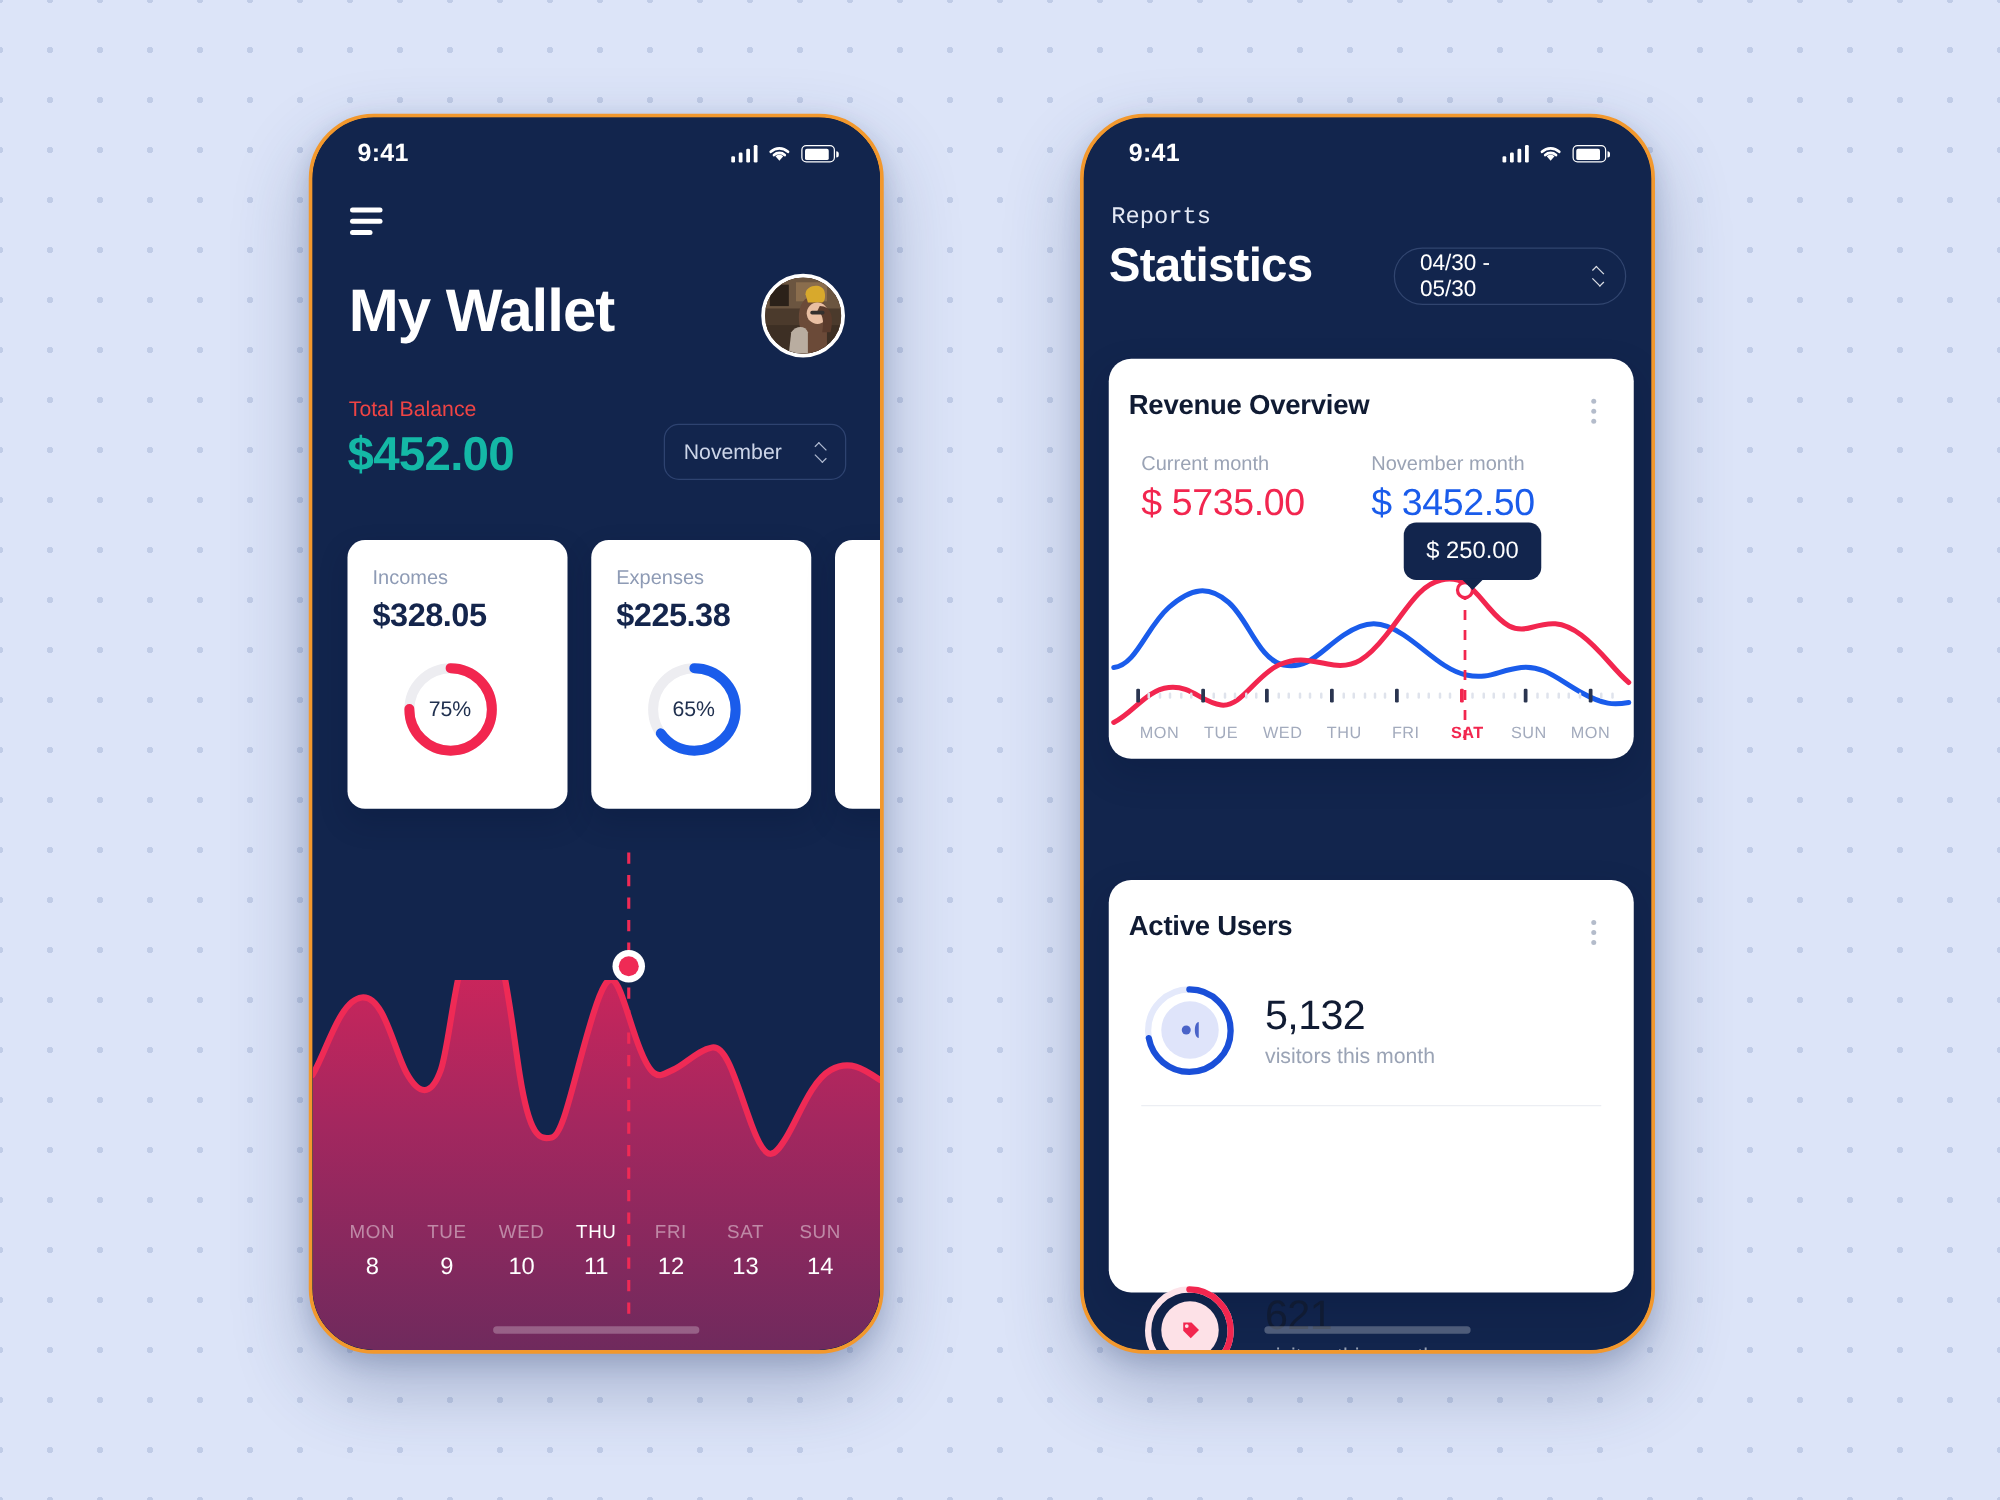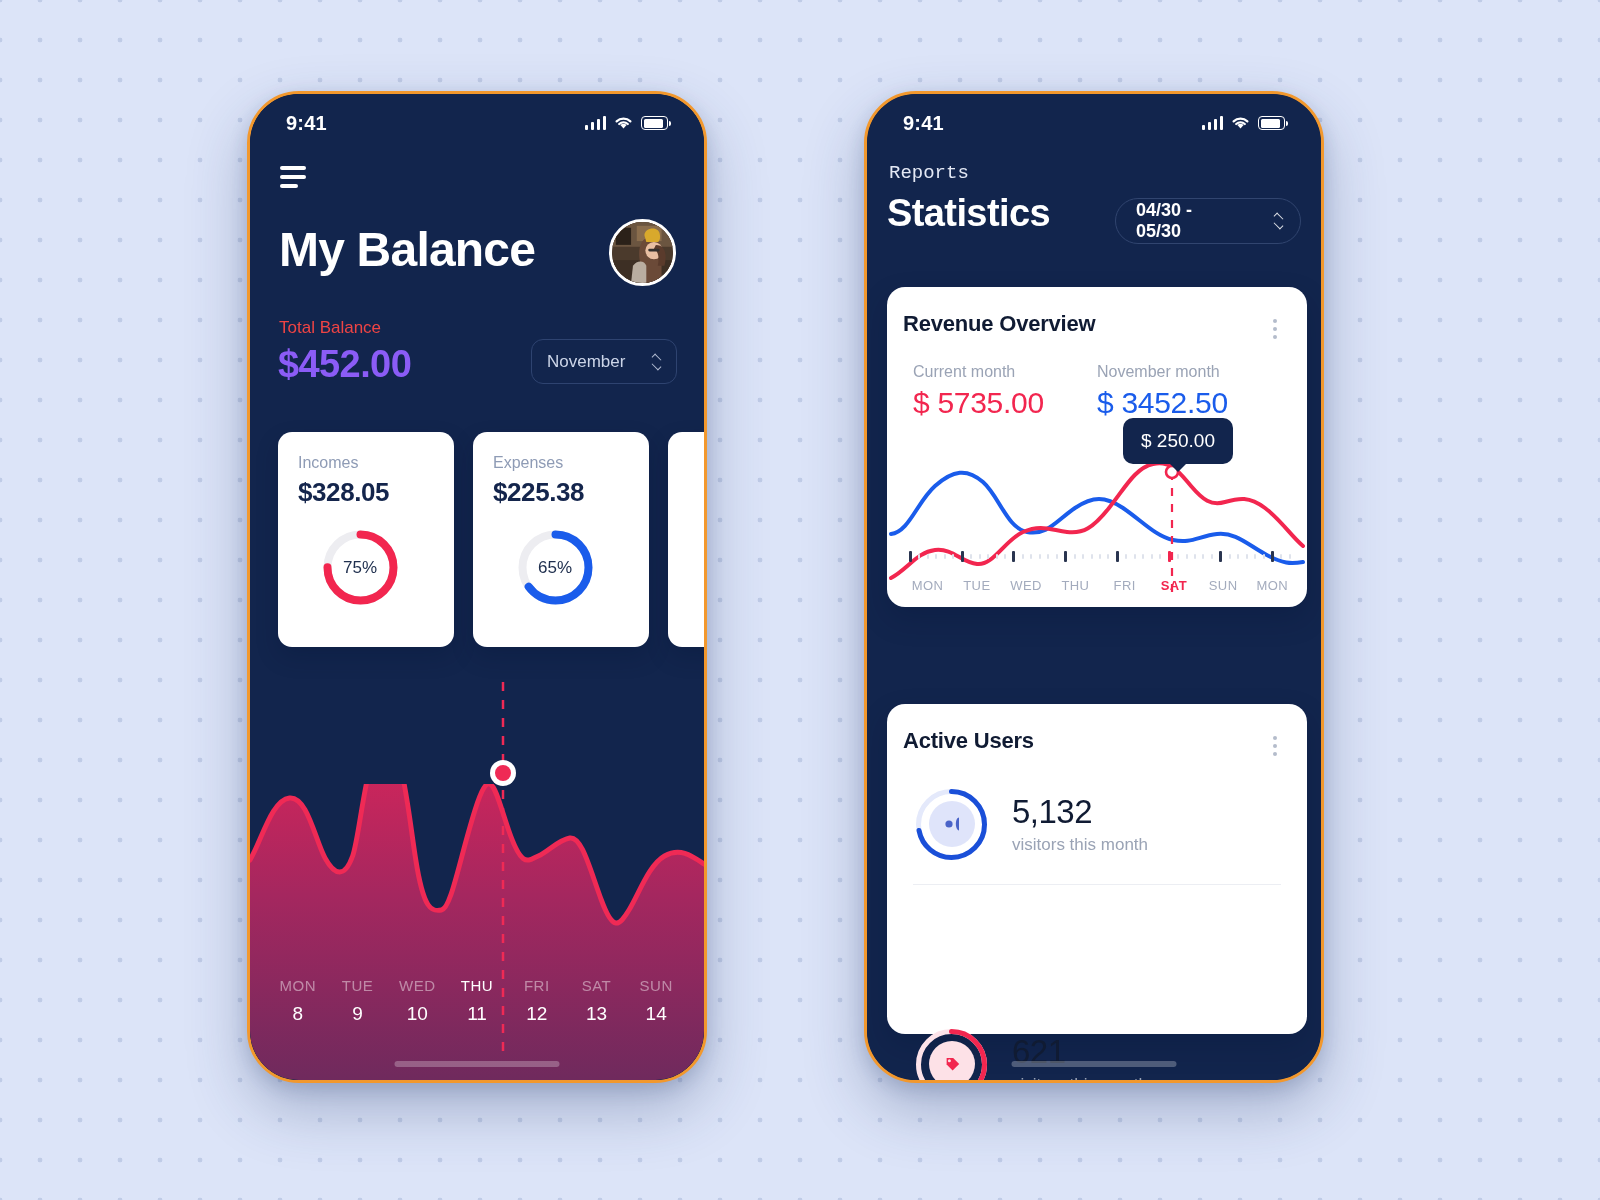--- a/index.html
+++ b/index.html
@@ -143,21 +143,21 @@
     left: 29px; top: 224px;
     font-size: 17px;
     color: #ef4444;
     z-index: 30;
   }
   .balance-amount {
     position: absolute;
     left: 28px; top: 249px;
     font-size: 38px;
     font-weight: bold;
-    color: #8b5cf6;
+    color: #14b8a6;
     letter-spacing: -0.6px;
     z-index: 30;
   }
 
   .month-select {
     position: absolute;
     right: 27px; top: 245px;
     width: 146px; height: 45px;
     border: 1.5px solid #2e4370;
     border-radius: 12px;
@@ -277,21 +277,21 @@
   .date-range {
     position: absolute;
     right: 20px; top: 104px;
     width: 186px; height: 46px;
     border: 1.5px solid #31456f;
     border-radius: 23px;
     display: flex; align-items: center; justify-content: space-between;
     padding: 0 17px 0 20px;
     color: #ffffff;
     font-size: 18px;
-    font-weight: 700;
+    font-weight: 400;
     z-index: 30;
     gap: 41px;
   }
 
   .card {
     position: absolute;
     left: 20px;
     width: 420px;
     background: #ffffff;
     border-radius: 18px;
@@ -471,21 +471,21 @@
           </span>
       </div>
     </div>
 
     <div class="burger">
         <i></i>
         <i></i>
         <i></i>
       </div>
 
-    <div class="wallet-title">My Balance</div>
+    <div class="wallet-title">My Wallet</div>
 
     <div class="avatar">
       <svg viewBox="0 0 64 64">
         <rect width="64" height="64" fill="#4b3a2c"></rect>
         <rect x="0" y="0" width="64" height="26" fill="#6b5540"></rect>
         <rect x="4" y="6" width="16" height="18" fill="#2b2119"></rect>
         <rect x="26" y="4" width="26" height="16" fill="#8a6d4d"></rect>
         <rect x="0" y="40" width="64" height="24" fill="#3d2f24"></rect>
         <path d="M30 44 C26 30 30 16 40 16 C50 16 54 28 52 42 L52 64 L30 64 Z" fill="#6b4a38"></path>
         <path d="M34 14 C34 6 48 4 50 12 C51 17 50 20 48 21 L36 21 Z" fill="#d8a92c"></path>

